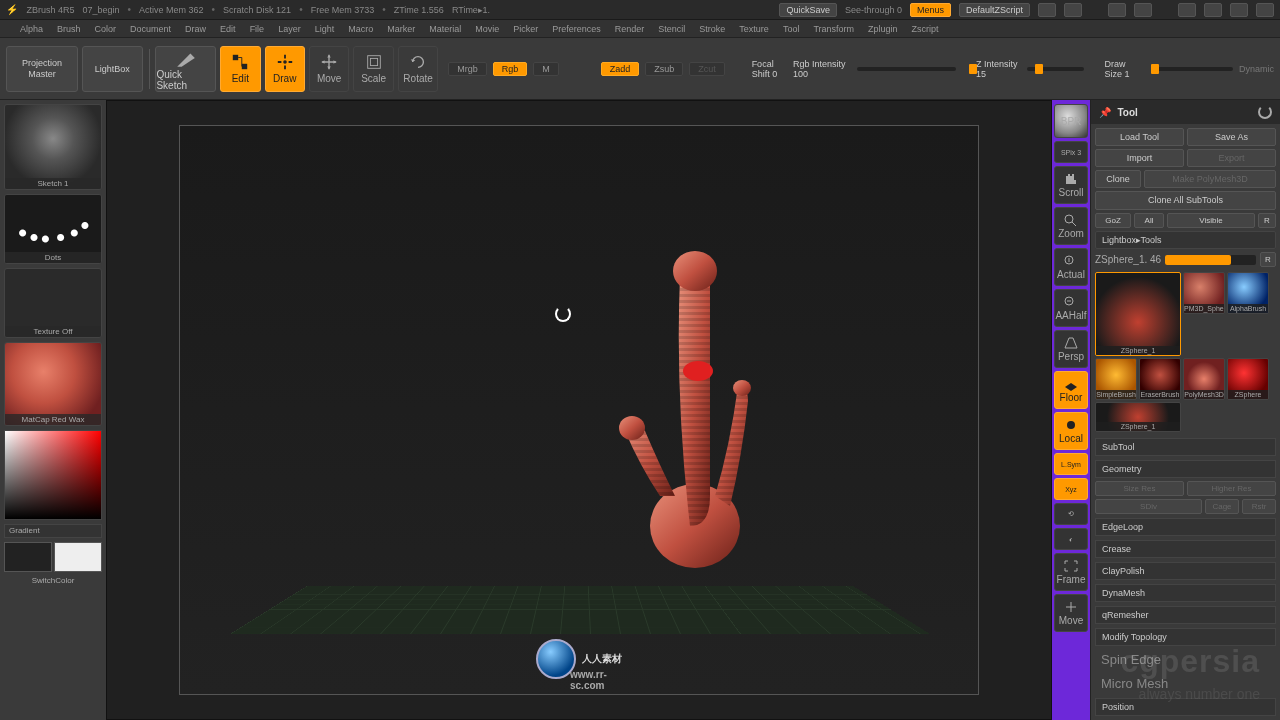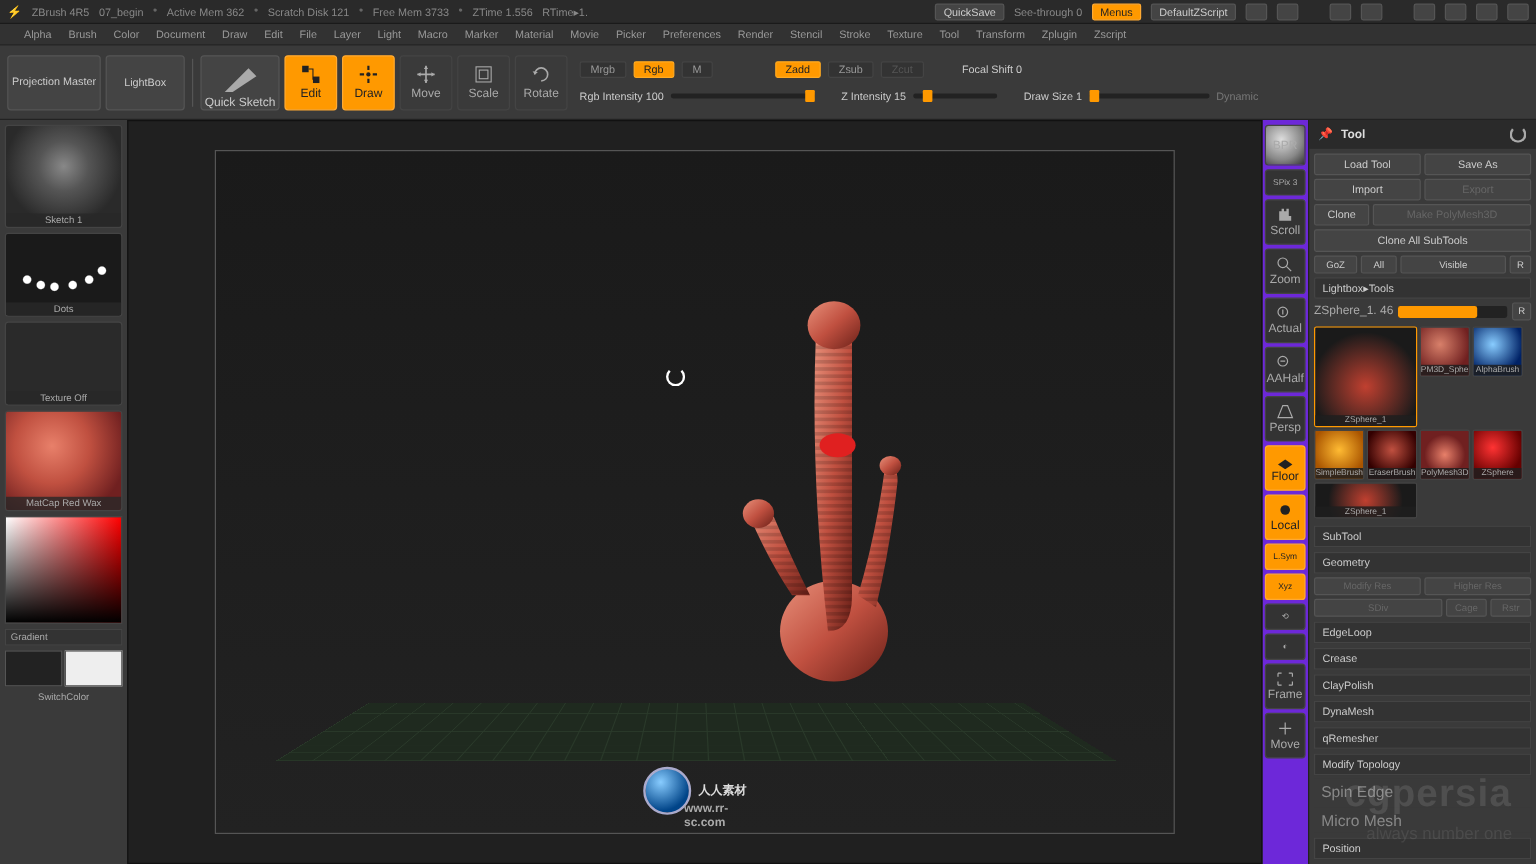--- a/index.html
+++ b/index.html
@@ -14,21 +14,21 @@
 .topbar .iconbtn { width:18px; height:14px; background:#444; border:1px solid #555; border-radius:2px; cursor:pointer; }
 .menubar { height:18px; background:#323232; display:flex; align-items:center; gap:14px; padding:0 20px; border-bottom:1px solid #222; }
 .menubar span { color:#999; font-size:9px; cursor:pointer; }
 .toolbar { height:62px; background:#3a3a3a; display:flex; align-items:center; padding:0 6px; gap:4px; border-bottom:1px solid #222; position:relative; }
 .tb-bigbtn { width:78px; height:46px; background:#444; border:1px solid #555; border-radius:3px; display:flex; flex-direction:column; justify-content:center; align-items:center; font-size:9px; color:#ccc; cursor:pointer; padding:2px; text-align:center; line-height:1.2; }
 .tb-medbtn { width:66px; height:46px; background:#444; border:1px solid #555; border-radius:3px; display:flex; flex-direction:column; justify-content:center; align-items:center; font-size:9px; color:#ccc; cursor:pointer; }
 .tb-tool { width:44px; height:46px; background:#3a3a3a; border:1px solid #444; border-radius:3px; display:flex; flex-direction:column; justify-content:center; align-items:center; font-size:9px; color:#aaa; cursor:pointer; gap:2px; }
 .tb-tool.active { background:#f90; color:#222; border-color:#fa3; }
 .tb-tool .icon { width:18px; height:18px; }
 .tb-sep { width:1px; height:40px; background:#555; margin:0 2px; }
-.tb-sliders { display:flex; flex-direction:column; gap:4px; margin-left:6px; flex:1; }
+.tb-sliders { display:flex; flex-direction:row; gap:4px; margin-left:6px; flex:1; }
 .tb-row { display:flex; align-items:center; gap:6px; height:18px; }
 .tb-mode { padding:1px 8px; background:#333; border:1px solid #444; font-size:9px; color:#999; border-radius:2px; cursor:pointer; }
 .tb-mode.active { background:#f90; color:#222; border-color:#fa2; }
 .tb-slider-lbl { font-size:9px; color:#ccc; }
 .tb-slider { width:120px; height:4px; background:#222; position:relative; border-radius:2px; }
 .tb-slider .thumb { position:absolute; width:8px; height:10px; background:#f90; top:-3px; border-radius:1px; }
 .main { display:flex; height:620px; }
 .leftpanel { width:106px; background:#3a3a3a; padding:4px; display:flex; flex-direction:column; gap:4px; }
 .lp-swatch { width:98px; background:#2a2a2a; border:1px solid #444; border-radius:3px; overflow:hidden; position:relative; }
 .lp-swatch.brush { height:86px; }
@@ -407,21 +407,21 @@
         <div class="rp-tool mini" style="background:radial-gradient(circle at 40% 35%,#f33,#600 70%)">
             <div class="lbl">ZSphere</div>
           </div>
         <div class="rp-tool" style="width:86px;height:30px;background:radial-gradient(circle at 50% 50%,#c04030,#1a1a1a 70%)">
             <div class="lbl">ZSphere_1</div>
           </div>
       </div>
       <div class="rp-accordion">SubTool</div>
       <div class="rp-accordion">Geometry</div>
       <div class="rp-btnrow">
-        <div class="rp-btn dim small">Modify Res</div>
+        <div class="rp-btn dim small">Size Res</div>
         <div class="rp-btn dim small">Higher Res</div>
       </div>
       <div class="rp-btnrow">
         <div class="rp-btn dim small">SDiv</div>
         <div class="rp-btn dim small" style="flex:0 0 34px">Cage</div>
         <div class="rp-btn dim small" style="flex:0 0 34px">Rstr</div>
       </div>
       <div class="rp-accordion">EdgeLoop</div>
       <div class="rp-accordion">Crease</div>
       <div class="rp-accordion">ClayPolish</div>

